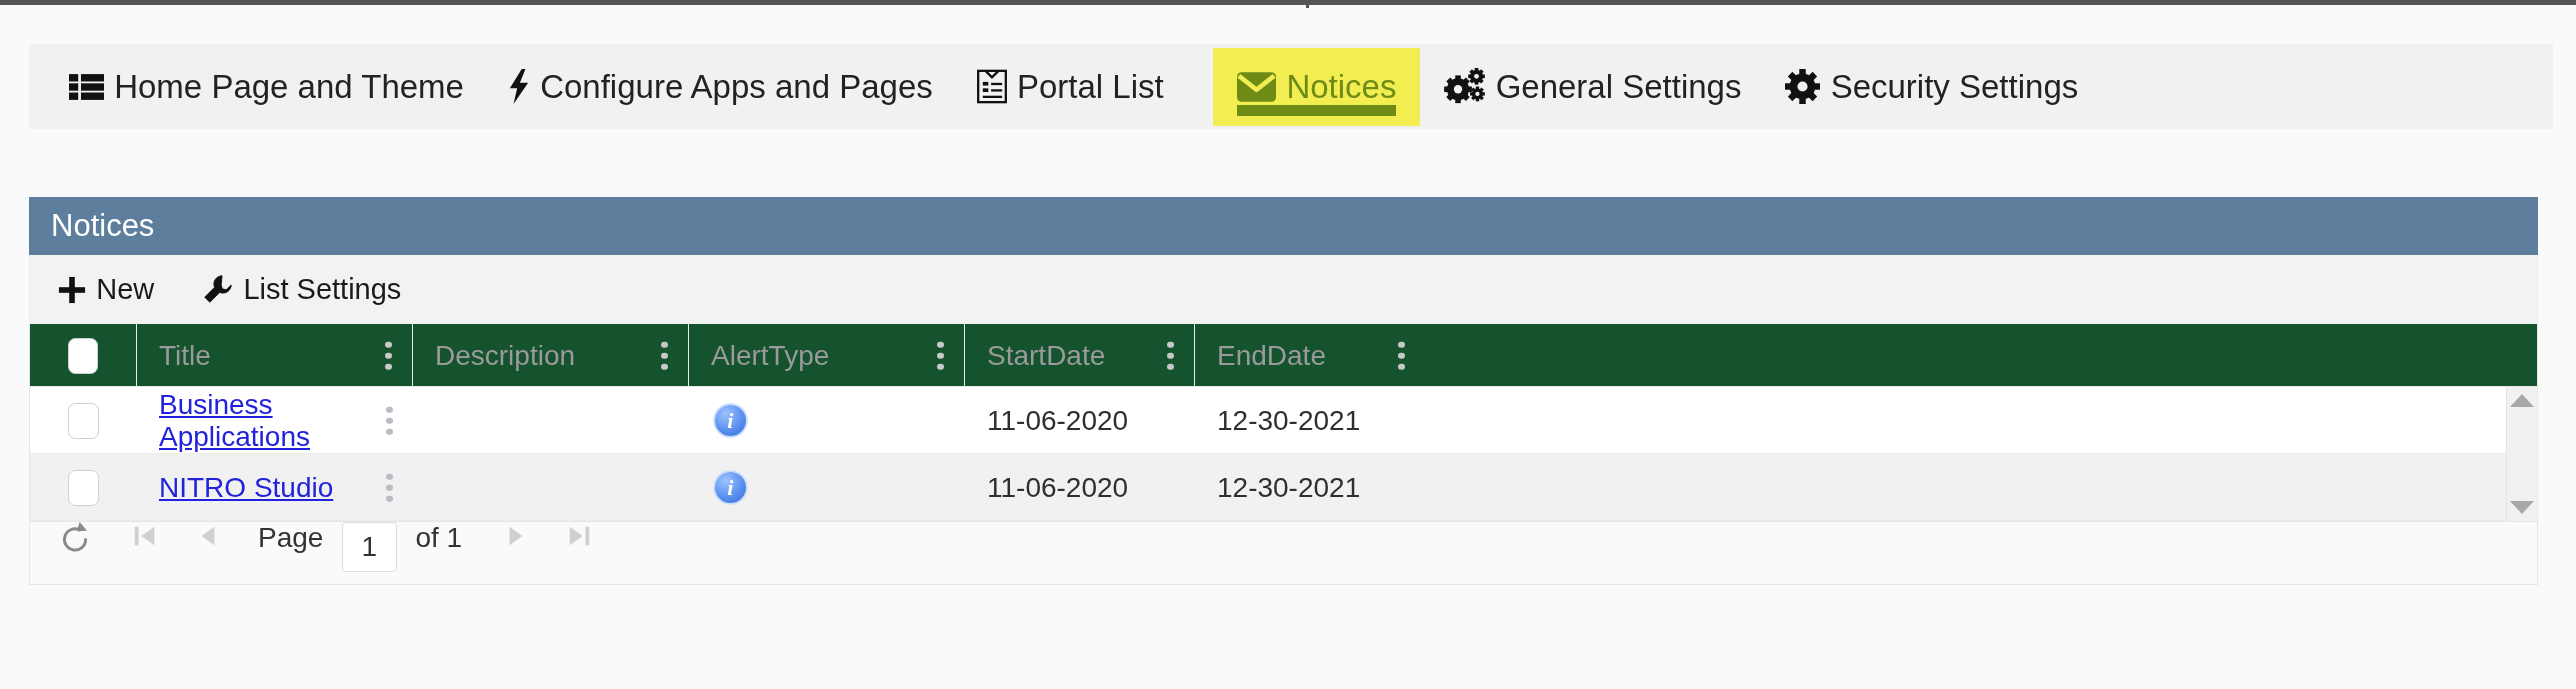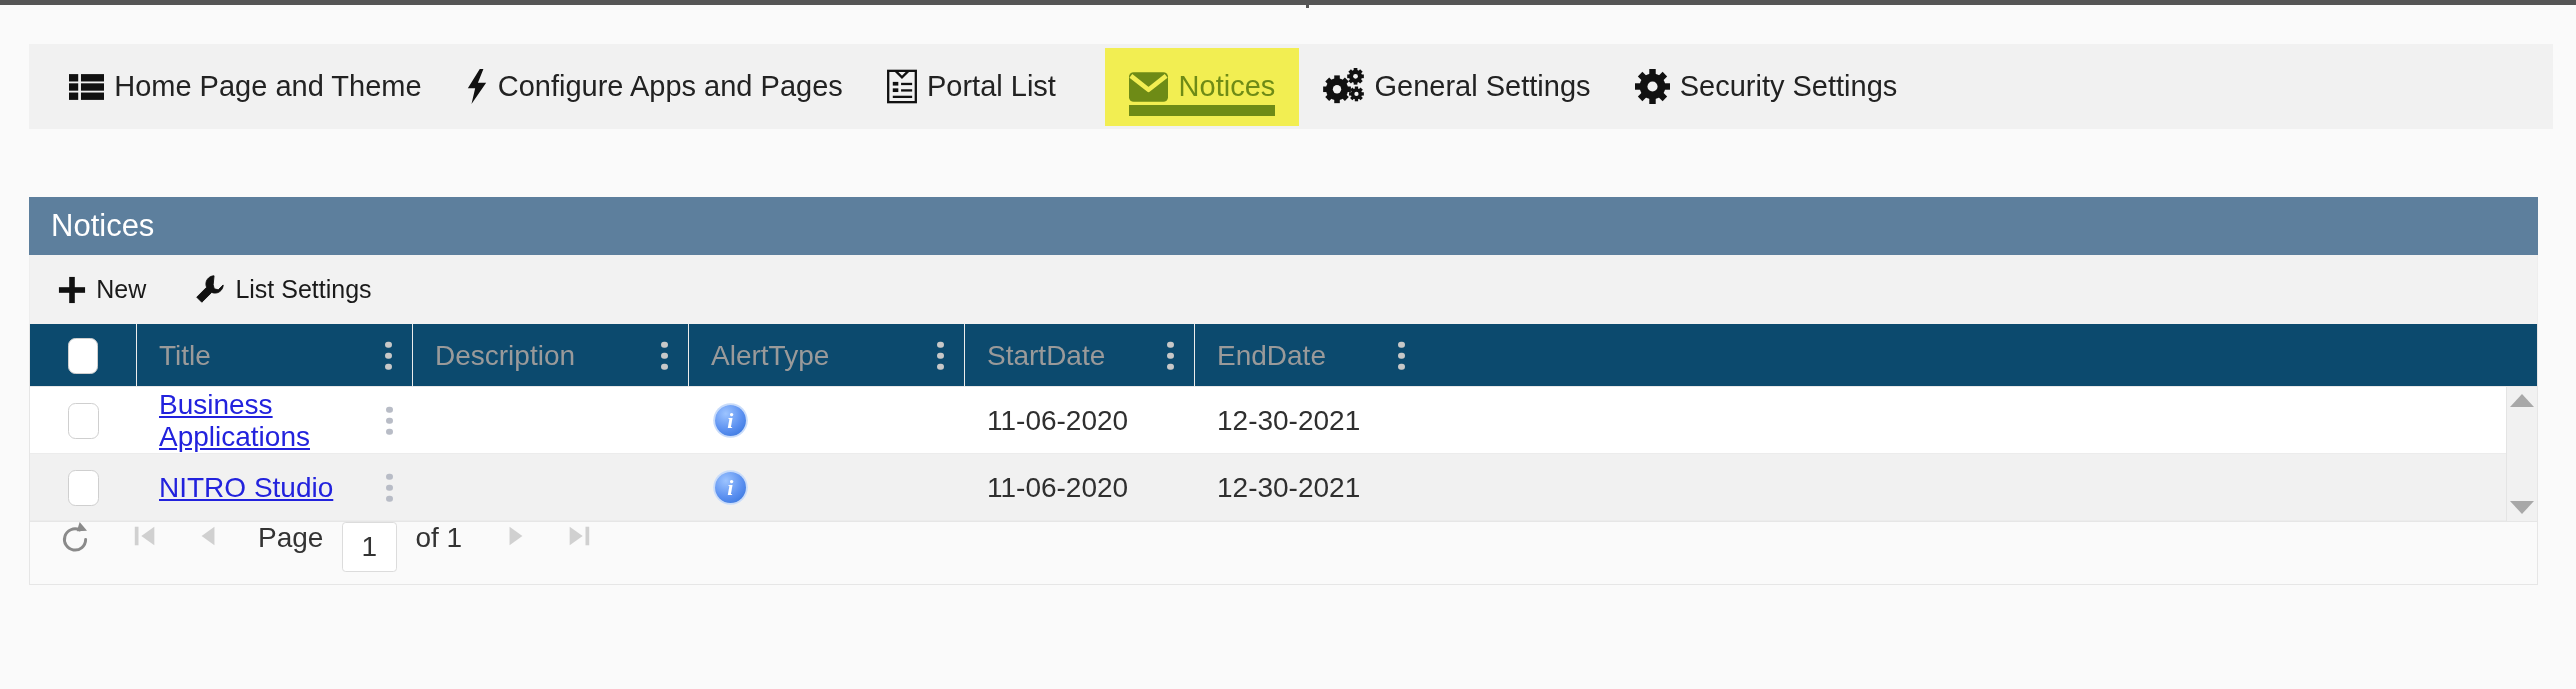--- a/index.html
+++ b/index.html
@@ -34,21 +34,21 @@
     background: #f1f1f1;
     display: flex;
     align-items: center;
     padding-left: 40px;
   }
   .nav-item {
     display: flex;
     align-items: center;
     height: 85px;
     margin-right: 44px;
-    font-size: 29px;
+    font-size: 33px;
     color: #222222;
     white-space: nowrap;
     cursor: pointer;
     position: relative;
   }
   .nav-item .nav-ico {
     display: inline-flex;
     align-items: center;
     justify-content: center;
     margin-right: 10.2px;
@@ -90,41 +90,41 @@
     background: #f2f2f2;
     display: flex;
     align-items: center;
     padding-left: 28px;
     border-left: 0.9px solid #eeeeee;
     border-right: 0.9px solid #eeeeee;
   }
   .tb-btn {
     display: flex;
     align-items: center;
-    font-size: 25px;
+    font-size: 29px;
     color: #1a1a1a;
     margin-right: 48px;
     cursor: pointer;
     white-space: nowrap;
   }
   .tb-btn .tb-ico {
     margin-right: 10.2px;
     display: inline-flex;
     align-items: center;
   }
 
   
   .grid {
     background: #ffffff;
     border: 0.9px solid #e6e6e6;
     border-top: none;
   }
   .grid-head {
     display: flex;
-    background: #0c4a6e;
+    background: #14532d;
     height: 63px;
     border-bottom: 0.9px solid #e8e8e8;
   }
   .hcell {
     display: flex;
     align-items: center;
     position: relative;
     border-right: 0.9px solid #ececec;
     padding-left: 22px;
     font-size: 28px;

